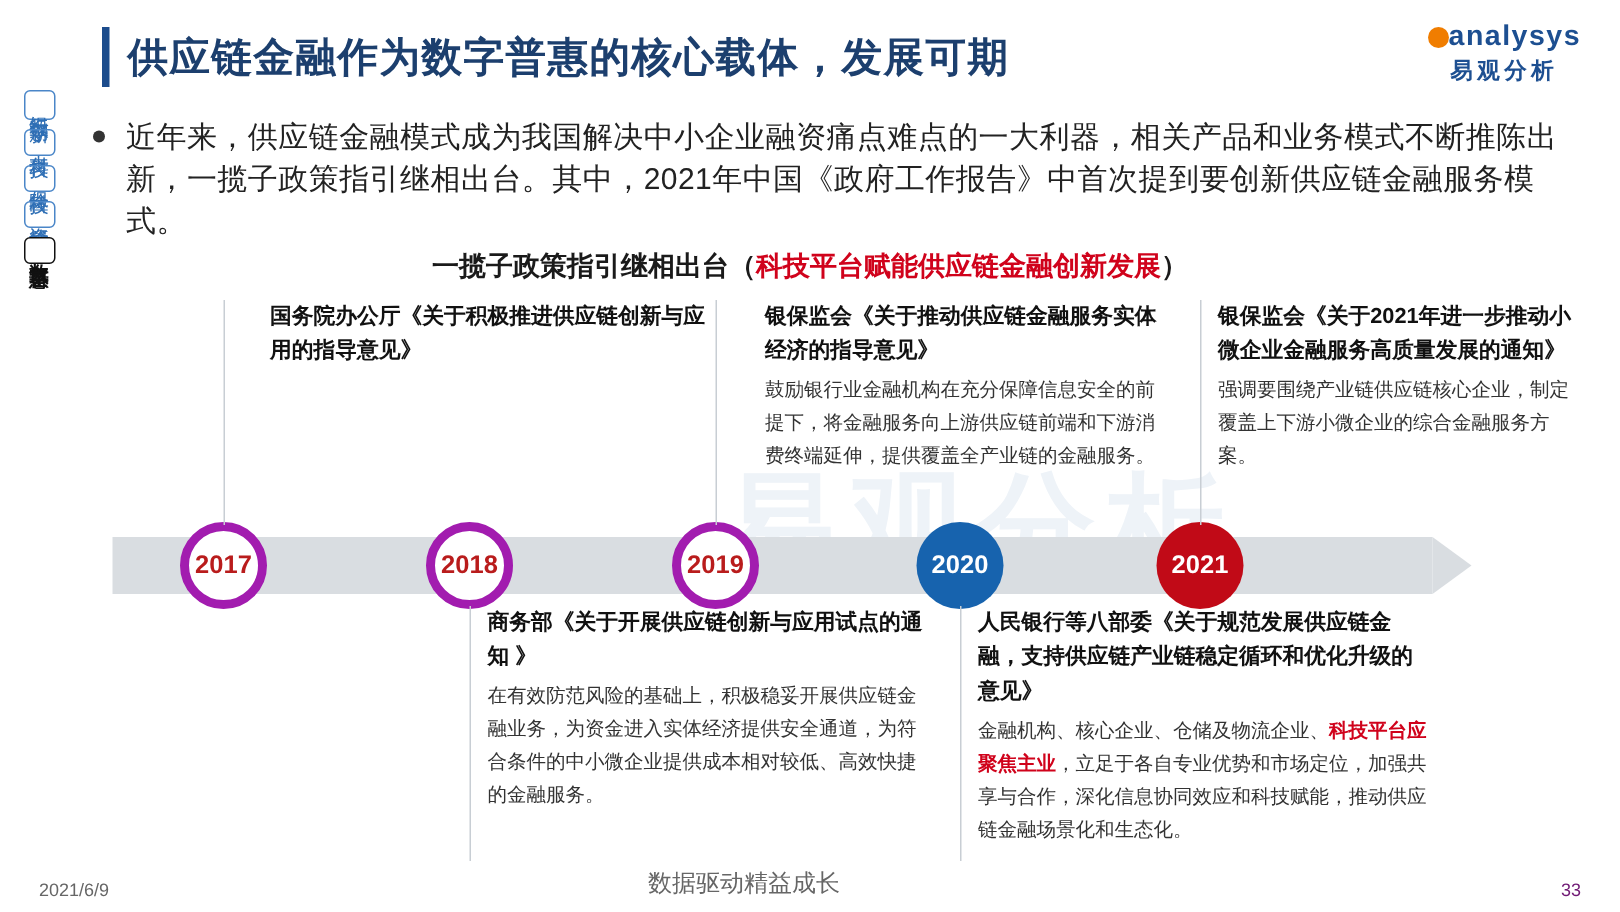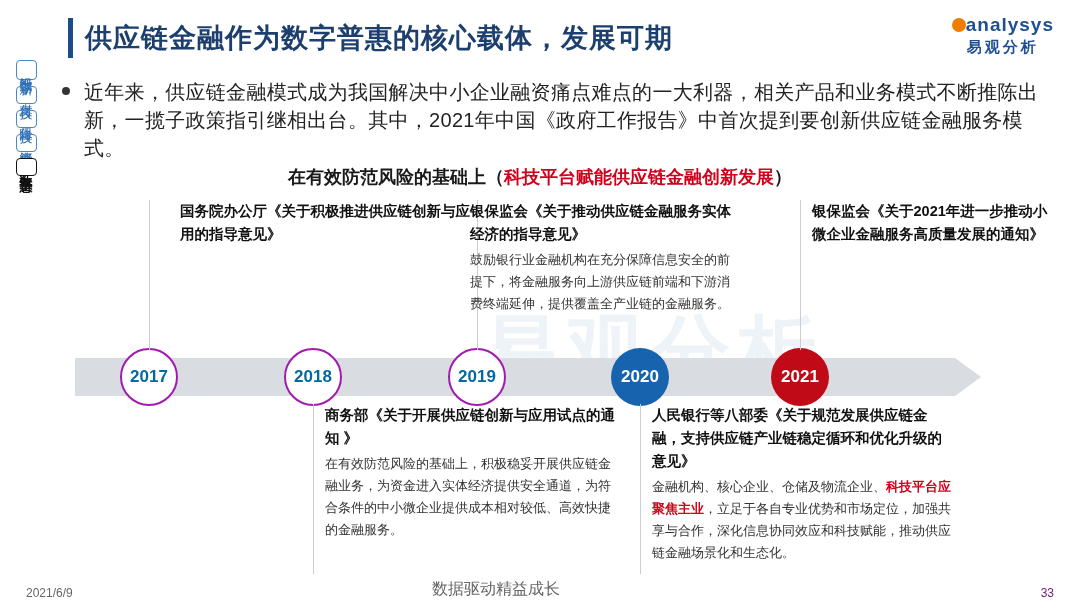--- a/index.html
+++ b/index.html
@@ -91,21 +91,21 @@
   .timeline-bar:after{
     content:"";position:absolute;right:-26px;top:0;
     border-top:19px solid transparent;border-bottom:19px solid transparent;
     border-left:26px solid #d9dde1;
   }
   .node{
     position:absolute;top:348px;width:58px;height:58px;border-radius:50%;
     display:flex;align-items:center;justify-content:center;
     font-size:17px;font-weight:bold;box-sizing:border-box;
   }
-  .node.plain{background:#ffffff;border:2px solid #a21caf;color:#0369a1;}
+  .node.plain{background:#ffffff;border:6px solid #a21caf;color:#b91c1c;}
   .node.blue{background:#1763ae;color:#ffffff;}
   .node.red{background:#c10a17;color:#ffffff;}
   
   .card{
     position:absolute;
     box-sizing:border-box;
   }
   .card .head{
     font-size:14.5px;font-weight:bold;color:#111;line-height:23px;
   }
@@ -150,21 +150,21 @@
   </div>
   <div class="brand-sub">易观分析</div>
 </div>
 
 <div class="bullet-row">
   <div class="bullet-dot"></div>
   <div class="bullet-text">近年来，供应链金融模式成为我国解决中小企业融资痛点难点的一大利器，相关产品和业务模式不断推陈出新，一揽子政策指引继相出台。其中，2021年中国《政府工作报告》中首次提到要创新供应链金融服务模式。</div>
 </div>
 
 <div class="chart-title">
-  <span>在有效防范风险的基础上</span><span class="paren">（</span><span class="red">科技平台赋能供应链金融创新发展</span><span class="paren">）</span>
+  <span>一揽子政策指引继相出台</span><span class="paren">（</span><span class="red">科技平台赋能供应链金融创新发展</span><span class="paren">）</span>
 </div>
 
 <div class="watermark">易观分析</div>
 
 <div class="timeline-bar"></div>
 
 <div class="node plain" style="left:120px;">
     <span>2017</span>
   </div>
 <div class="node plain" style="left:284px;">
@@ -189,29 +189,30 @@
 
 <div class="card" style="left:160px;top:200px;width:290px;margin-left:20px;">
   <div class="head">国务院办公厅《关于积极推进供应链创新与应用的指导意见》</div>
 </div>
 
 <div class="card" style="left:325px;top:404px;width:290px;">
   <div class="head">商务部《关于开展供应链创新与应用试点的通知 》</div>
   <div class="body">在有效防范风险的基础上，积极稳妥开展供应链金融业务，为资金进入实体经济提供安全通道，为符合条件的中小微企业提供成本相对较低、高效快捷的金融服务。</div>
 </div>
 
-<div class="card" style="left:470px;top:200px;width:265px;">
+<div class="card" style="left:510px;top:200px;width:265px;">
   <div class="head">银保监会《关于推动供应链金融服务实体经济的指导意见》</div>
   <div class="body">鼓励银行业金融机构在充分保障信息安全的前提下，将金融服务向上游供应链前端和下游消费终端延伸，提供覆盖全产业链的金融服务。</div>
 </div>
 
 <div class="card" style="left:652px;top:404px;width:300px;">
   <div class="head">人民银行等八部委《关于规范发展供应链金融，支持供应链产业链稳定循环和优化升级的意见》</div>
   <div class="body"><span>金融机构、核心企业、仓储及物流企业、</span><span class="red">科技平台应聚焦主业</span><span>，立足于各自专业优势和市场定位，加强共享与合作，深化信息协同效应和科技赋能，推动供应链金融场景化和生态化。</span></div>
 </div>
 
 <div class="card" style="left:812px;top:200px;width:240px;">
   <div class="head">银保监会《关于2021年进一步推动小微企业金融服务高质量发展的通知》</div>
+  <div class="body">强调要围绕产业链供应链核心企业，制定覆盖上下游小微企业的综合金融服务方案。</div>
 </div>
 
 <div class="footer-left">2021/6/9</div>
 <div class="footer-center">数据驱动精益成长</div>
 <div class="footer-right">33</div>
 
 </body></html>

